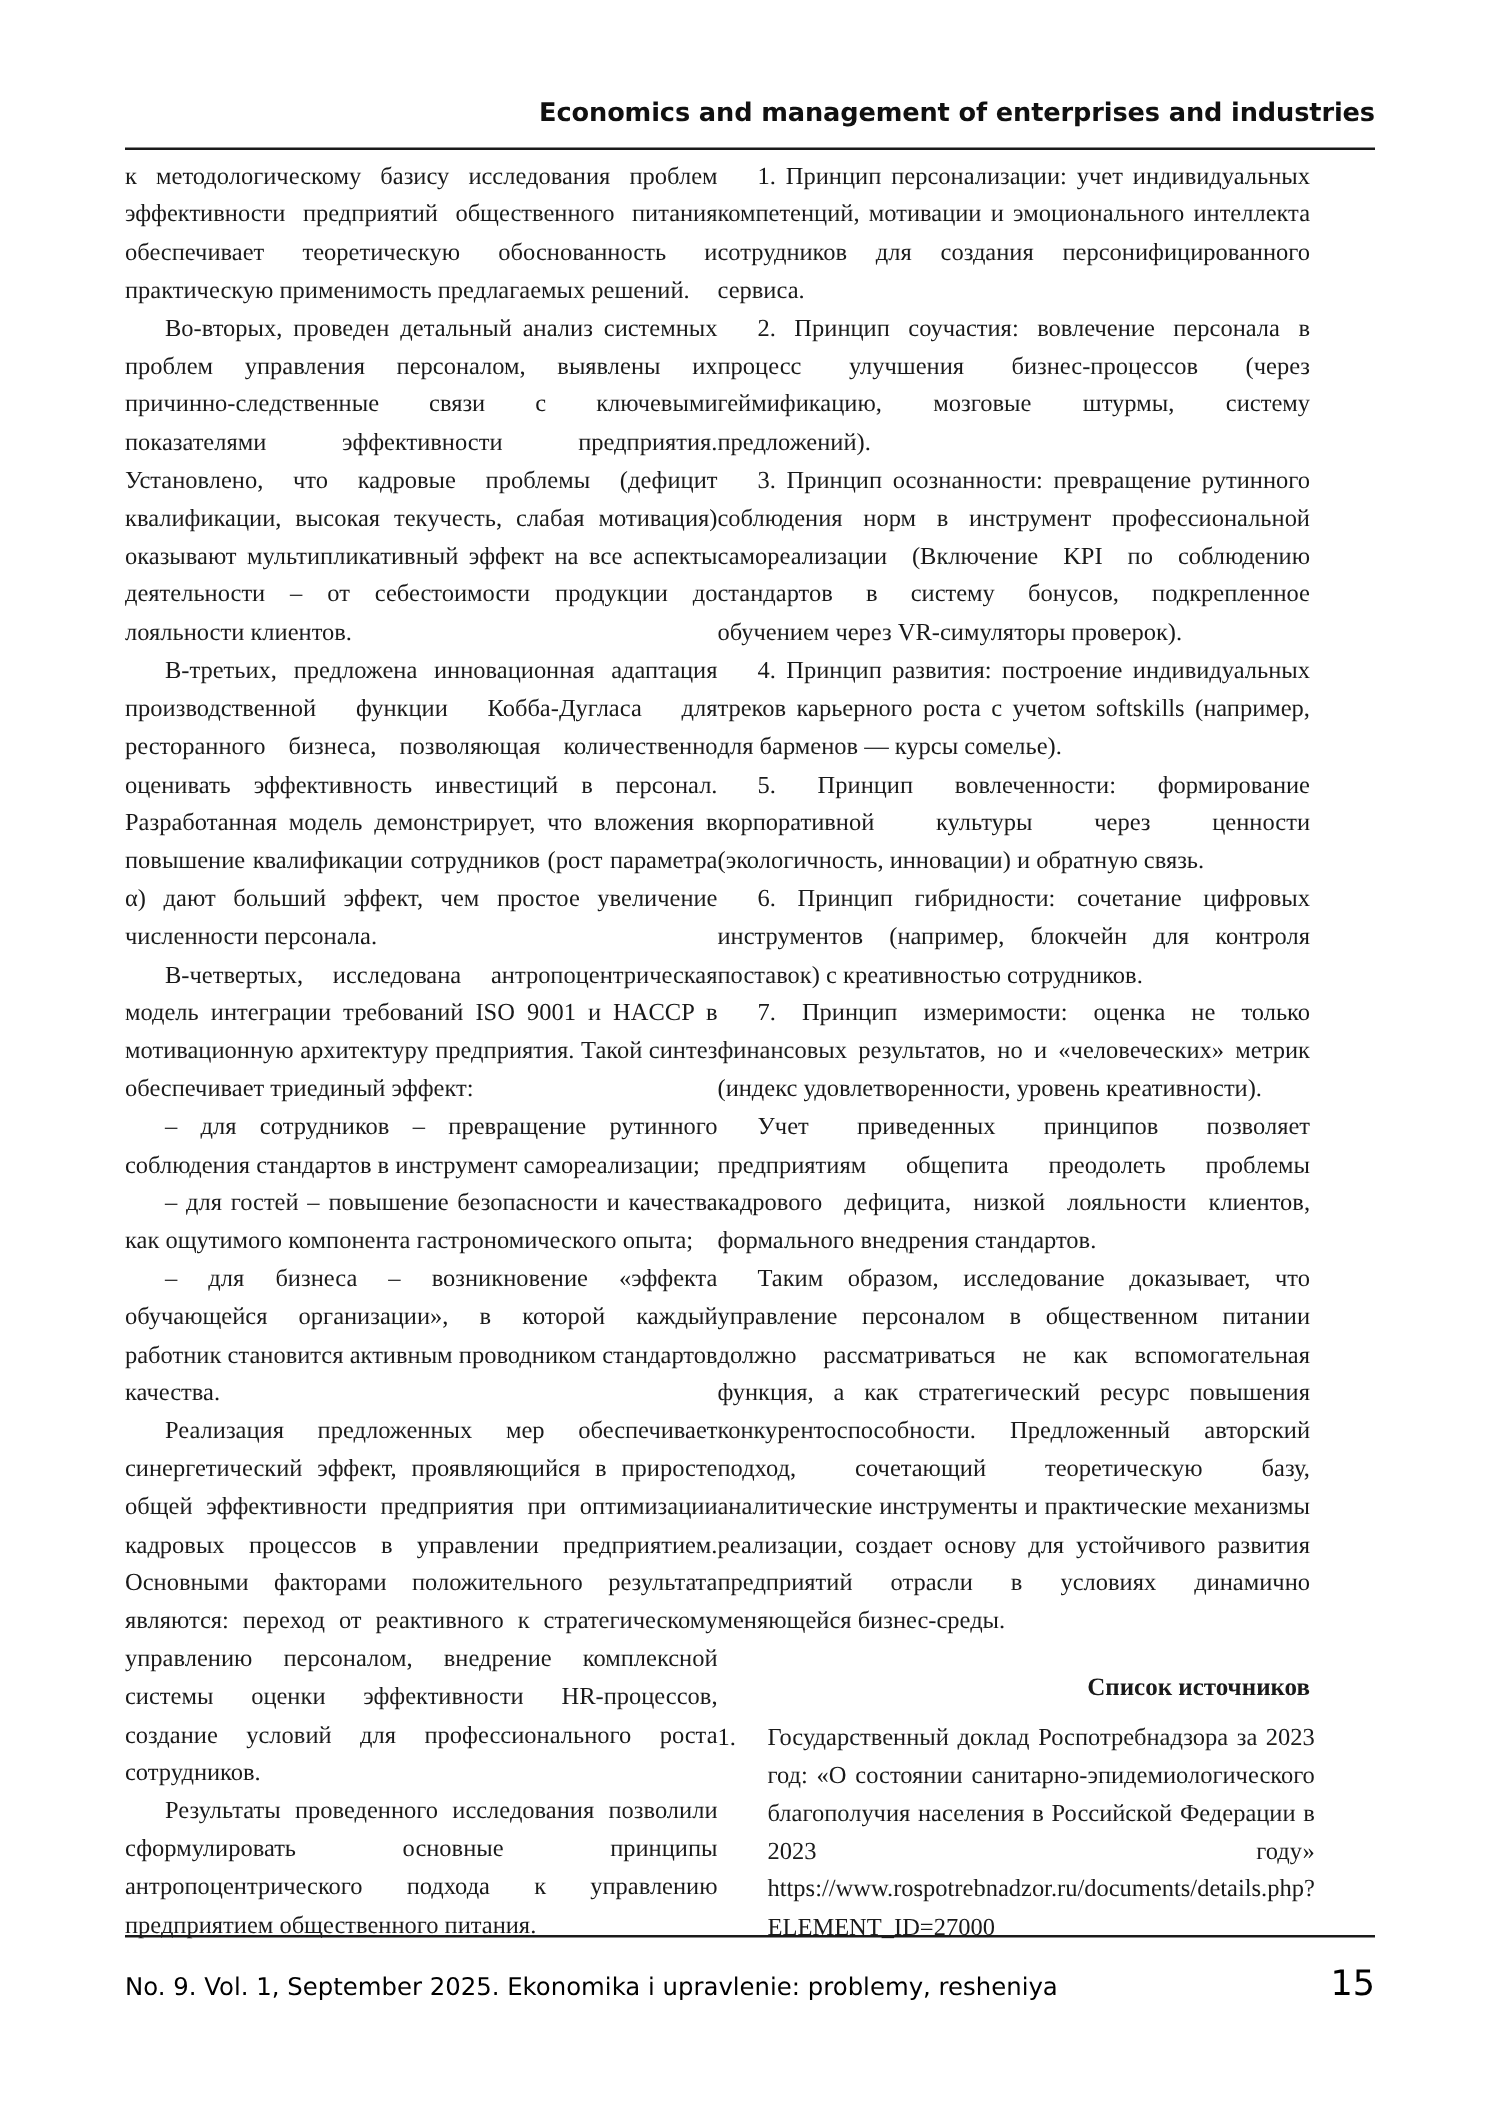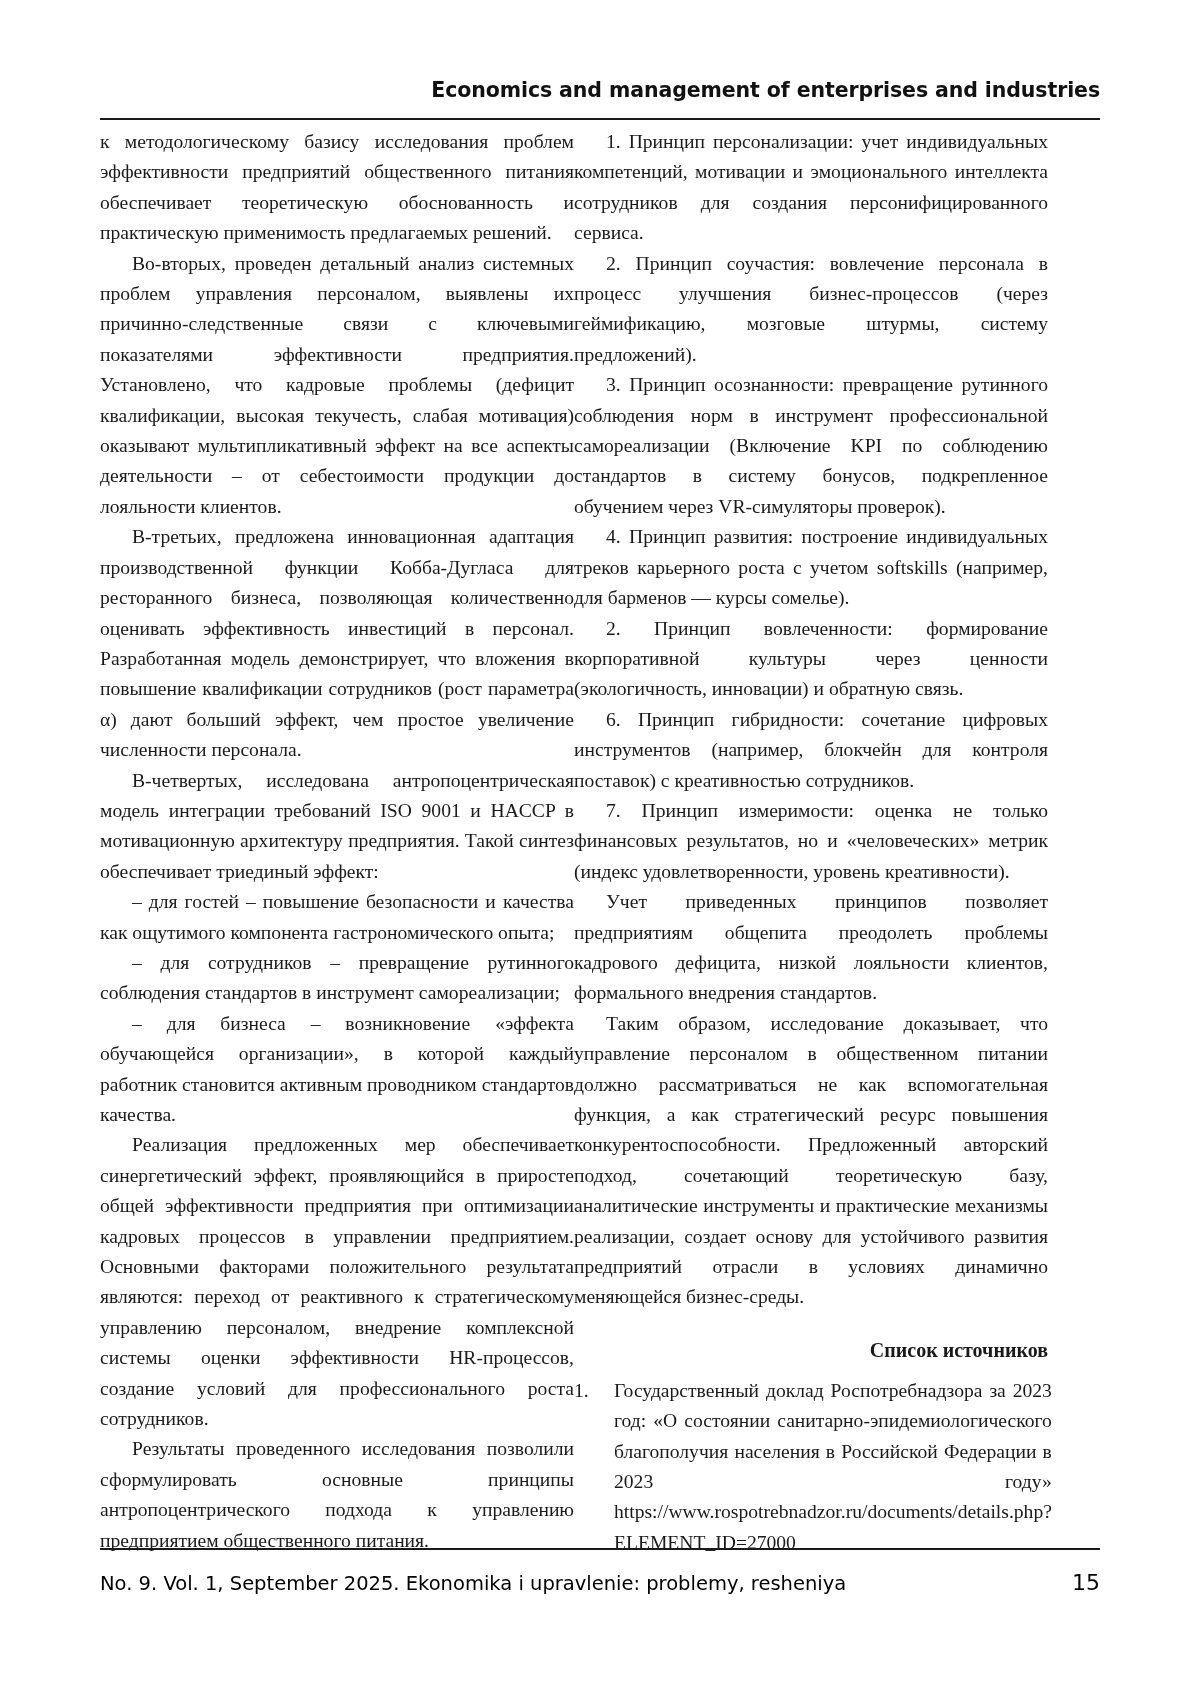--- a/index.html
+++ b/index.html
@@ -56,21 +56,21 @@
     top: 1570px;
     width: 1000px;
     font-family: "DejaVu Sans", sans-serif;
     font-size: 19.5px;
     color: #000000;
     display: flex;
     justify-content: space-between;
     align-items: baseline;
   }
   .footer-page {
-    font-size: 22px;
+    font-size: 28px;
     font-weight: normal;
     text-align: center;
   }
   .columns {
     position: absolute;
     left: 100px;
     top: 127px;
     width: 1000px;
     display: flex;
   }
@@ -121,33 +121,33 @@
   <div class="header">Economics and management of enterprises and industries</div>
   <div class="rule-top"></div>
 
   <div class="columns">
 
     <div class="col">
       <p class="body hang">к методологическому базису исследования проблем эффективности предприятий общественного питания обеспечивает теоретическую обоснованность и практическую применимость предлагаемых решений.</p>
       <p class="body indent">Во-вторых, проведен детальный анализ системных проблем управления персоналом, выявлены их причинно-следственные связи с ключевыми показателями эффективности предприятия. Установлено, что кадровые проблемы (дефицит квалификации, высокая текучесть, слабая мотивация) оказывают мультипликативный эффект на все аспекты деятельности – от себестоимости продукции до лояльности клиентов.</p>
       <p class="body indent">В-третьих, предложена инновационная адаптация производственной функции Кобба-Дугласа для ресторанного бизнеса, позволяющая количественно оценивать эффективность инвестиций в персонал. Разработанная модель демонстрирует, что вложения в повышение квалификации сотрудников (рост параметра α) дают больший эффект, чем простое увеличение численности персонала.</p>
       <p class="body indent">В-четвертых, исследована антропоцентрическая модель интеграции требований ISO 9001 и HACCP в мотивационную архитектуру предприятия. Такой синтез обеспечивает триединый эффект:</p>
+      <p class="body indent">– для сотрудников – превращение рутинного соблюдения стандартов в инструмент самореализации;</p>
       <p class="body indent">– для гостей – повышение безопасности и качества как ощутимого компонента гастрономического опыта;</p>
-      <p class="body indent">– для сотрудников – превращение рутинного соблюдения стандартов в инструмент самореализации;</p>
       <p class="body indent">– для бизнеса – возникновение «эффекта обучающейся организации», в которой каждый работник становится активным проводником стандартов качества.</p>
       <p class="body indent">Реализация предложенных мер обеспечивает синергетический эффект, проявляющийся в приросте общей эффективности предприятия при оптимизации кадровых процессов в управлении предприятием. Основными факторами положительного результата являются: переход от реактивного к стратегическому управлению персоналом, внедрение комплексной системы оценки эффективности HR-процессов, создание условий для профессионального роста сотрудников.</p>
       <p class="body indent">Результаты проведенного исследования позволили сформулировать основные принципы антропоцентрического подхода к управлению предприятием общественного питания.</p>
     </div>
 
     <div class="col">
       <p class="body indent">1.  Принцип персонализации: учет индивидуальных компетенций, мотивации и эмоционального интеллекта сотрудников для создания персонифицированного сервиса.</p>
       <p class="body indent">2.  Принцип соучастия: вовлечение персонала в процесс улучшения бизнес-процессов (через геймификацию, мозговые штурмы, систему предложений).</p>
       <p class="body indent">3.  Принцип осознанности: превращение рутинного соблюдения норм в инструмент профессиональной самореализации (Включение KPI по соблюдению стандартов в систему бонусов, подкрепленное обучением через VR-симуляторы проверок).</p>
       <p class="body indent">4.  Принцип развития: построение индивидуальных треков карьерного роста с учетом softskills (например, для барменов — курсы сомелье).</p>
-      <p class="body indent">2.  Принцип вовлеченности: формирование корпоративной культуры через ценности (экологичность, инновации) и обратную связь.</p>
+      <p class="body indent">5.  Принцип вовлеченности: формирование корпоративной культуры через ценности (экологичность, инновации) и обратную связь.</p>
       <p class="body indent">6.  Принцип гибридности: сочетание цифровых инструментов (например, блокчейн для контроля поставок) с креативностью сотрудников.</p>
       <p class="body indent">7.  Принцип измеримости: оценка не только финансовых результатов, но и «человеческих» метрик (индекс удовлетворенности, уровень креативности).</p>
       <p class="body indent">Учет приведенных принципов позволяет предприятиям общепита преодолеть проблемы кадрового дефицита, низкой лояльности клиентов, формального внедрения стандартов.</p>
       <p class="body indent">Таким образом, исследование доказывает, что управление персоналом в общественном питании должно рассматриваться не как вспомогательная функция, а как стратегический ресурс повышения конкурентоспособности. Предложенный авторский подход, сочетающий теоретическую базу, аналитические инструменты и практические механизмы реализации, создает основу для устойчивого развития предприятий отрасли в условиях динамично меняющейся бизнес-среды.</p>
 
       <div class="refs-title">Список источников</div>
 
       <div class="ref-item">
         <span class="ref-num">1.</span>
         <span class="ref-text">Государственный доклад Роспотребнадзора за 2023 год: «О состоянии санитарно-эпидемиологического благополучия населения в Российской Федерации в 2023 году» https://www.rospotrebnadzor.ru/documents/details.php? ELEMENT_ID=27000</span>

